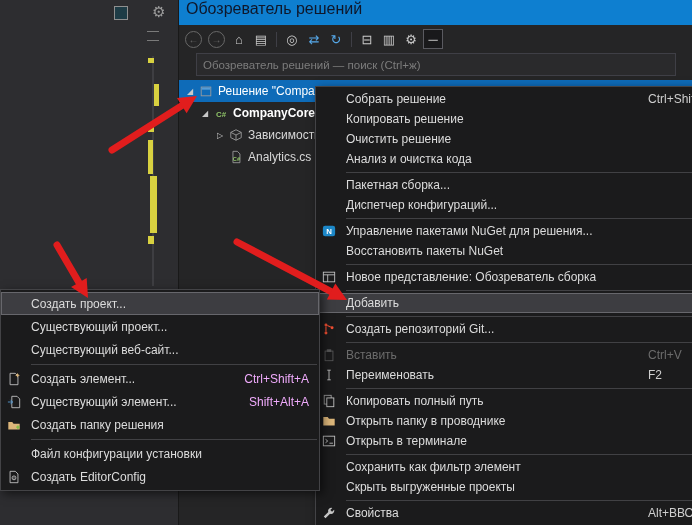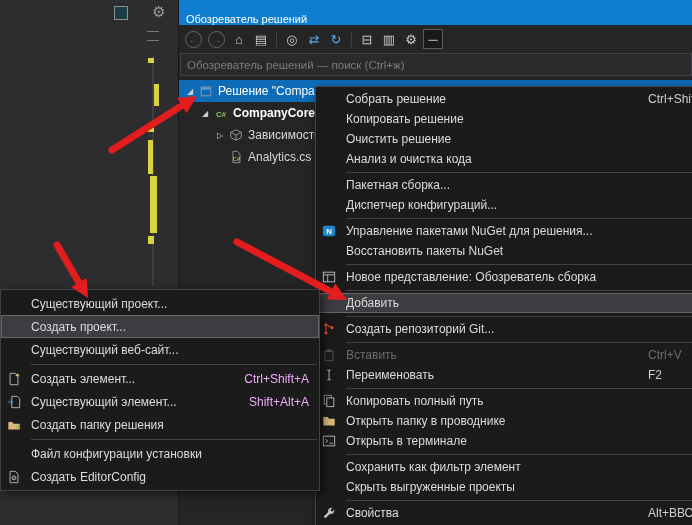--- a/index.html
+++ b/index.html
@@ -9,29 +9,29 @@
   
   .left-pane{position:absolute;left:0;top:0;width:178px;height:100%;background:#2d2d30}
   .win-chip{position:absolute;left:114px;top:6px;width:12px;height:12px;border:1px solid #8f8f8f;background:#1e3c46}
   .gear{position:absolute;left:152px;top:3px;font-size:15px;color:#9b9b9b}
   .split-handle{position:absolute;left:147px;top:31px;width:12px;height:8px;border-top:1px solid #7a7a7a;border-bottom:1px solid #7a7a7a}
   .scroll-line{position:absolute;left:152px;top:56px;width:2px;height:230px;background:#3e3e42}
   .marker{position:absolute}
 
   
   .se-panel{position:absolute;left:178px;top:0;width:514px;height:100%;background:#252526;border-left:1px solid #191919}
-  .se-title{height:25px;display:flex;align-items:flex-end;padding-left:7px;color:#ffffff;font-size:11px}
+  .se-title{height:25px;display:flex;align-items:flex-start;padding-left:7px;color:#0f172a;font-size:16px}
   .se-toolbar{height:28px;display:flex;align-items:center;padding:0 4px;gap:2px;background:#252526}
   .tb-btn{width:20px;height:20px;display:flex;align-items:center;justify-content:center;color:#c8c8c8;font-size:13px}
   .tb-btn.circle{width:15px;height:15px;border:1px solid currentColor;border-radius:50%;font-size:10px;margin:2px}
   .tb-btn.dim{color:#686868}
   .tb-btn.blue{color:#56a8e8}
   .tb-btn.pressed{background:#19191b;border:1px solid #5a5a60;width:18px;height:18px}
   .tb-sep{width:1px;height:15px;background:#3f3f46;margin:0 3px}
-  .se-search-wrap{margin:0 1px;height:21px;border:1px solid #3f3f46;background:#2a2a2c;display:flex;align-items:center}
+  .se-search-wrap{margin:0 17px;height:21px;border:1px solid #3f3f46;background:#2a2a2c;display:flex;align-items:center}
   .se-search{flex:1;background:transparent;border:none;outline:none;color:#9a9a9a;font-size:11.5px;padding:0 6px;font-family:inherit}
   .se-search::placeholder{color:#7c7c7c;opacity:1}
 
   
   .se-tree{padding-top:4px}
   .tree-row{display:flex;align-items:center;height:22px;color:#d8d8d8;white-space:nowrap}
   .twisty{width:14px;min-width:14px;font-size:8px;color:#c8c8c8;display:flex;justify-content:center}
   .t-icon{width:18px;min-width:18px;display:flex;justify-content:center;align-items:center}
   .t-label{padding-left:3px}
   .t-label.bold{font-weight:bold;color:#fff}
@@ -273,27 +273,27 @@
         <span class="mi-gutter">
           <svg viewBox="0 0 16 16" width="14" height="14">
             <path d="M13.8 4.2 11.5 6.5 9.5 4.5l2.3-2.3a3.6 3.6 0 0 0-4.6 4.6L2 12l2 2 5.2-5.2a3.6 3.6 0 0 0 4.6-4.6z" fill="#c5c5c5"></path>
           </svg>
         </span>
         <span class="mi-label">Свойства</span>
         <span class="mi-shortcut">Alt+ВВО</span>
       </div>
     </div>
   <div class="menu add-submenu" id="sub">
+      <div class="menu-item highlighted">
+        <span class="mi-gutter"></span>
+        <span class="mi-label">Создать проект...</span>
+      </div>
       <div class="menu-item">
         <span class="mi-gutter"></span>
         <span class="mi-label">Существующий проект...</span>
-      </div>
-      <div class="menu-item highlighted">
-        <span class="mi-gutter"></span>
-        <span class="mi-label">Создать проект...</span>
       </div>
       <div class="menu-item">
         <span class="mi-gutter"></span>
         <span class="mi-label">Существующий веб-сайт...</span>
       </div>
       <div class="menu-sep"></div>
       <div class="menu-item">
         <span class="mi-gutter">
           <svg viewBox="0 0 16 16" width="14" height="14">
             <path d="M3.5 1.5h6l3 3v10h-9z" fill="none" stroke="#c5c5c5"></path>

